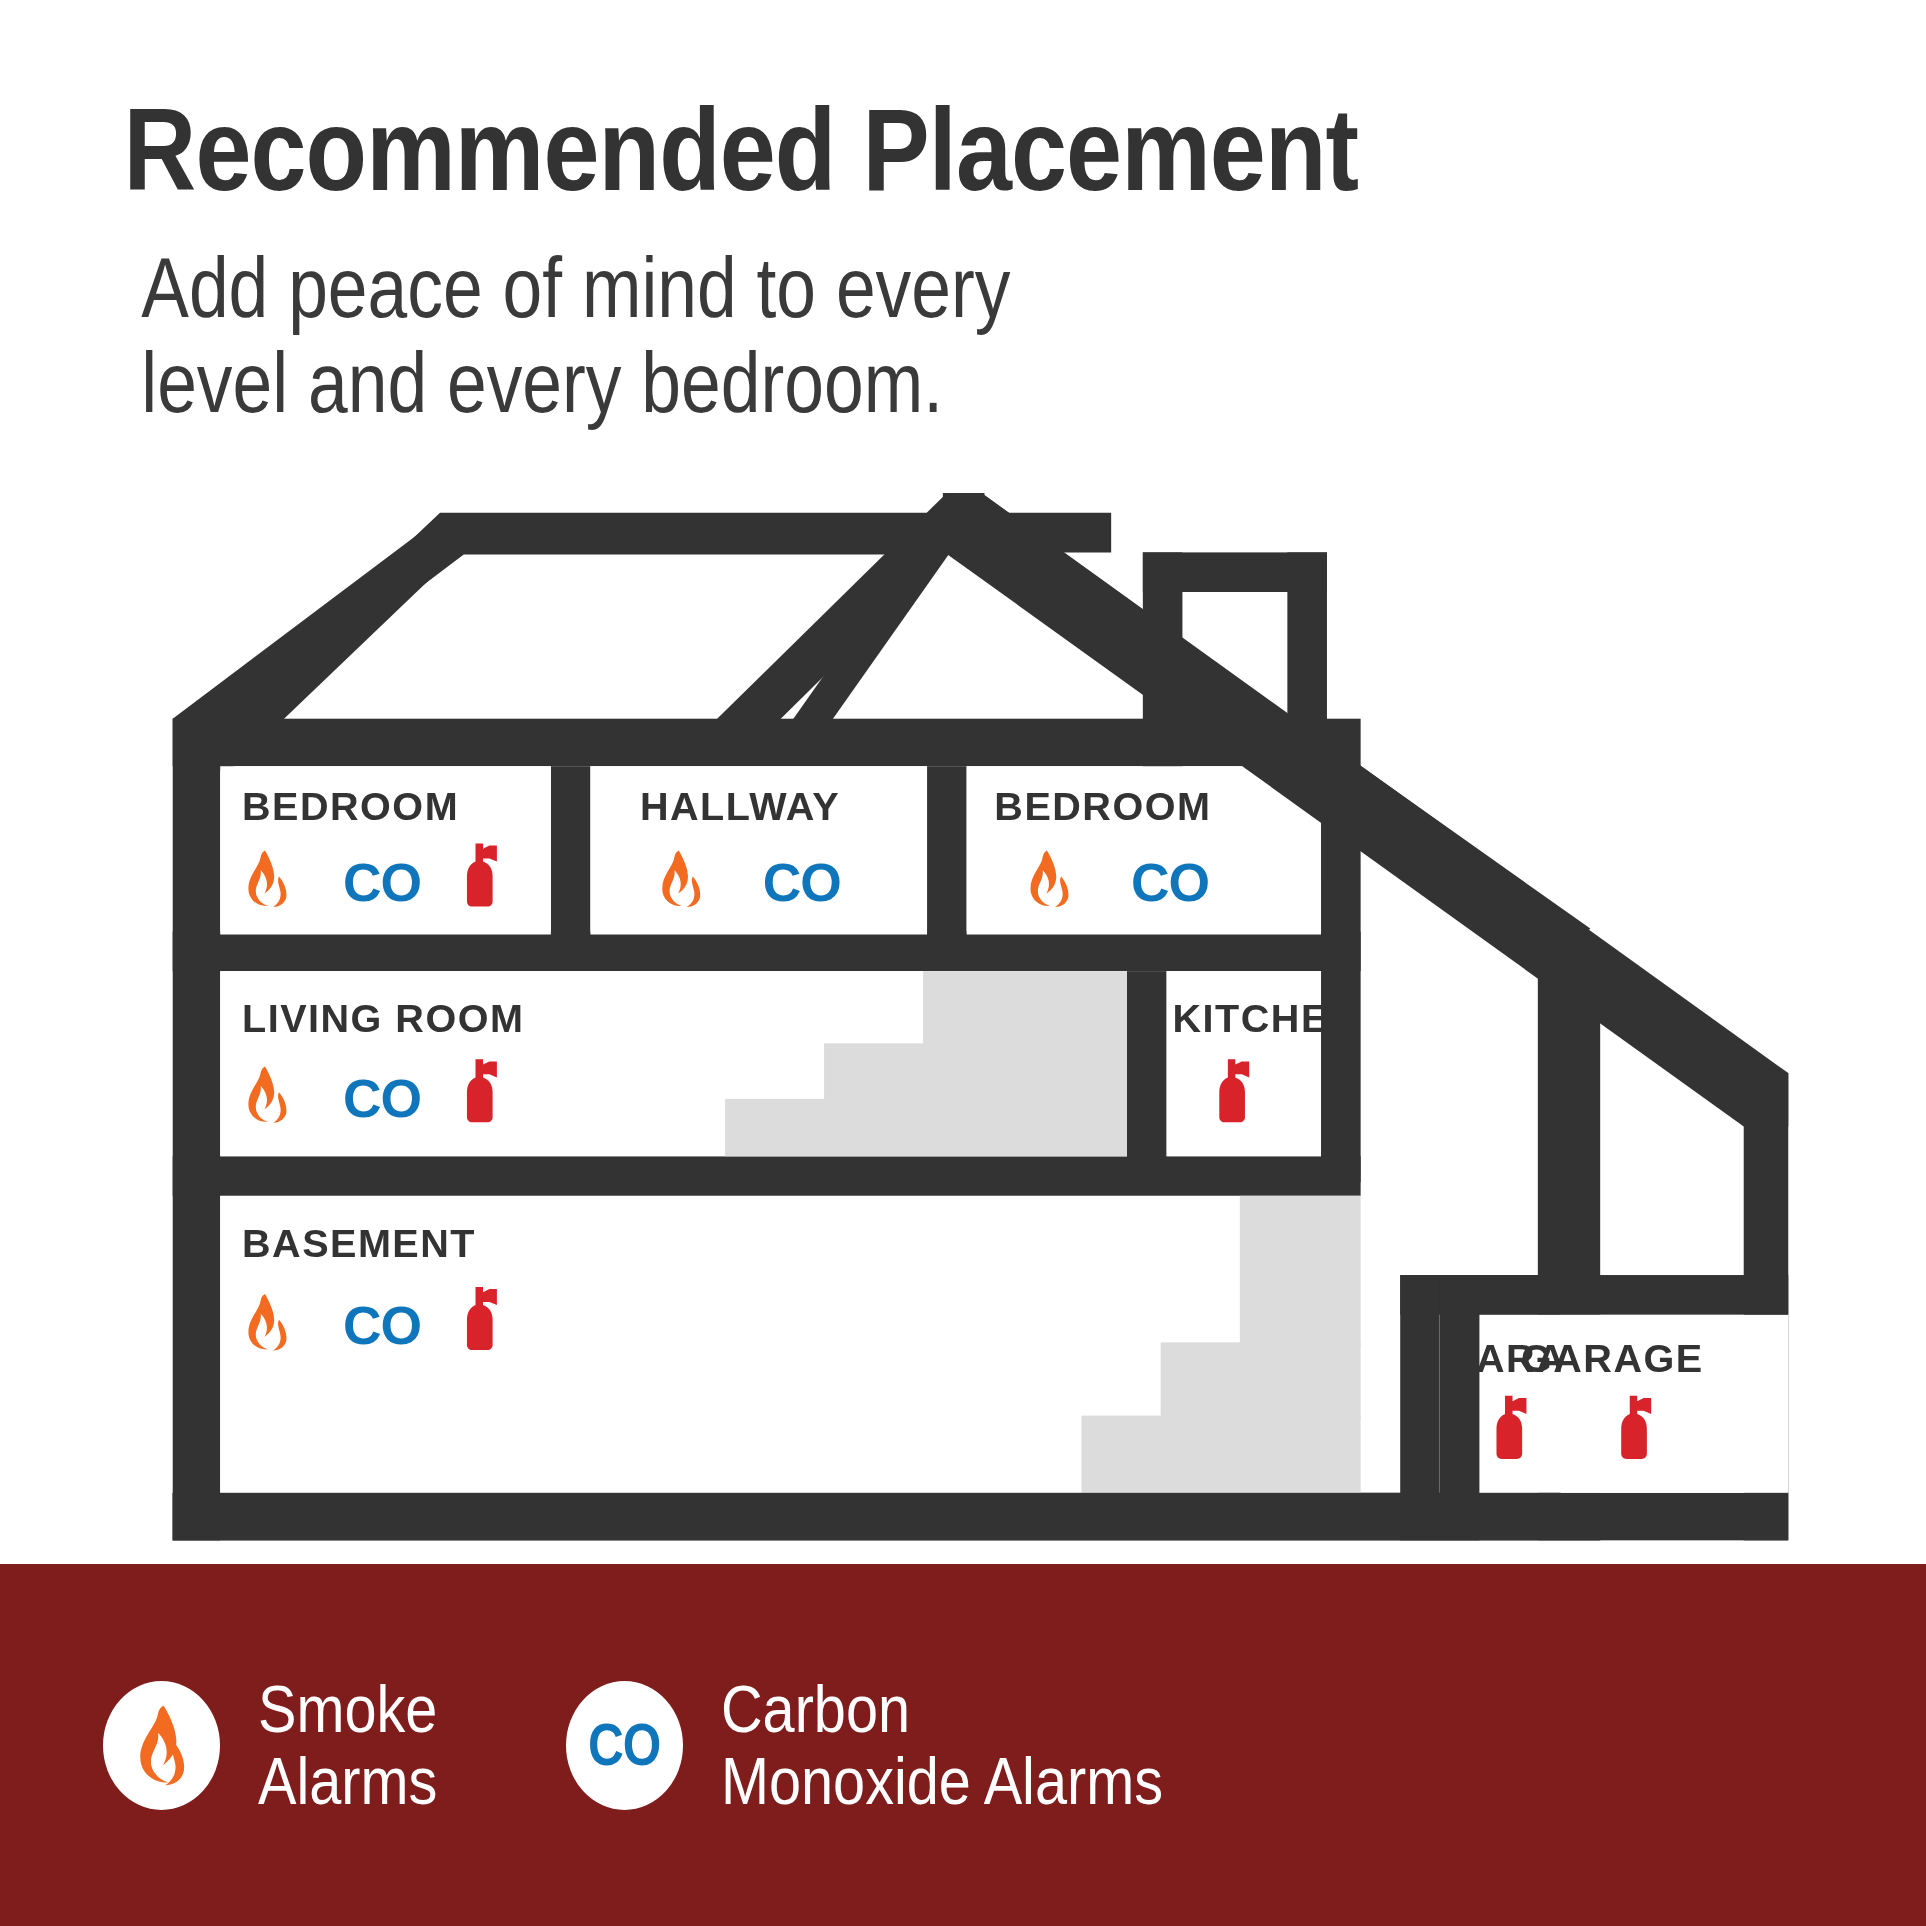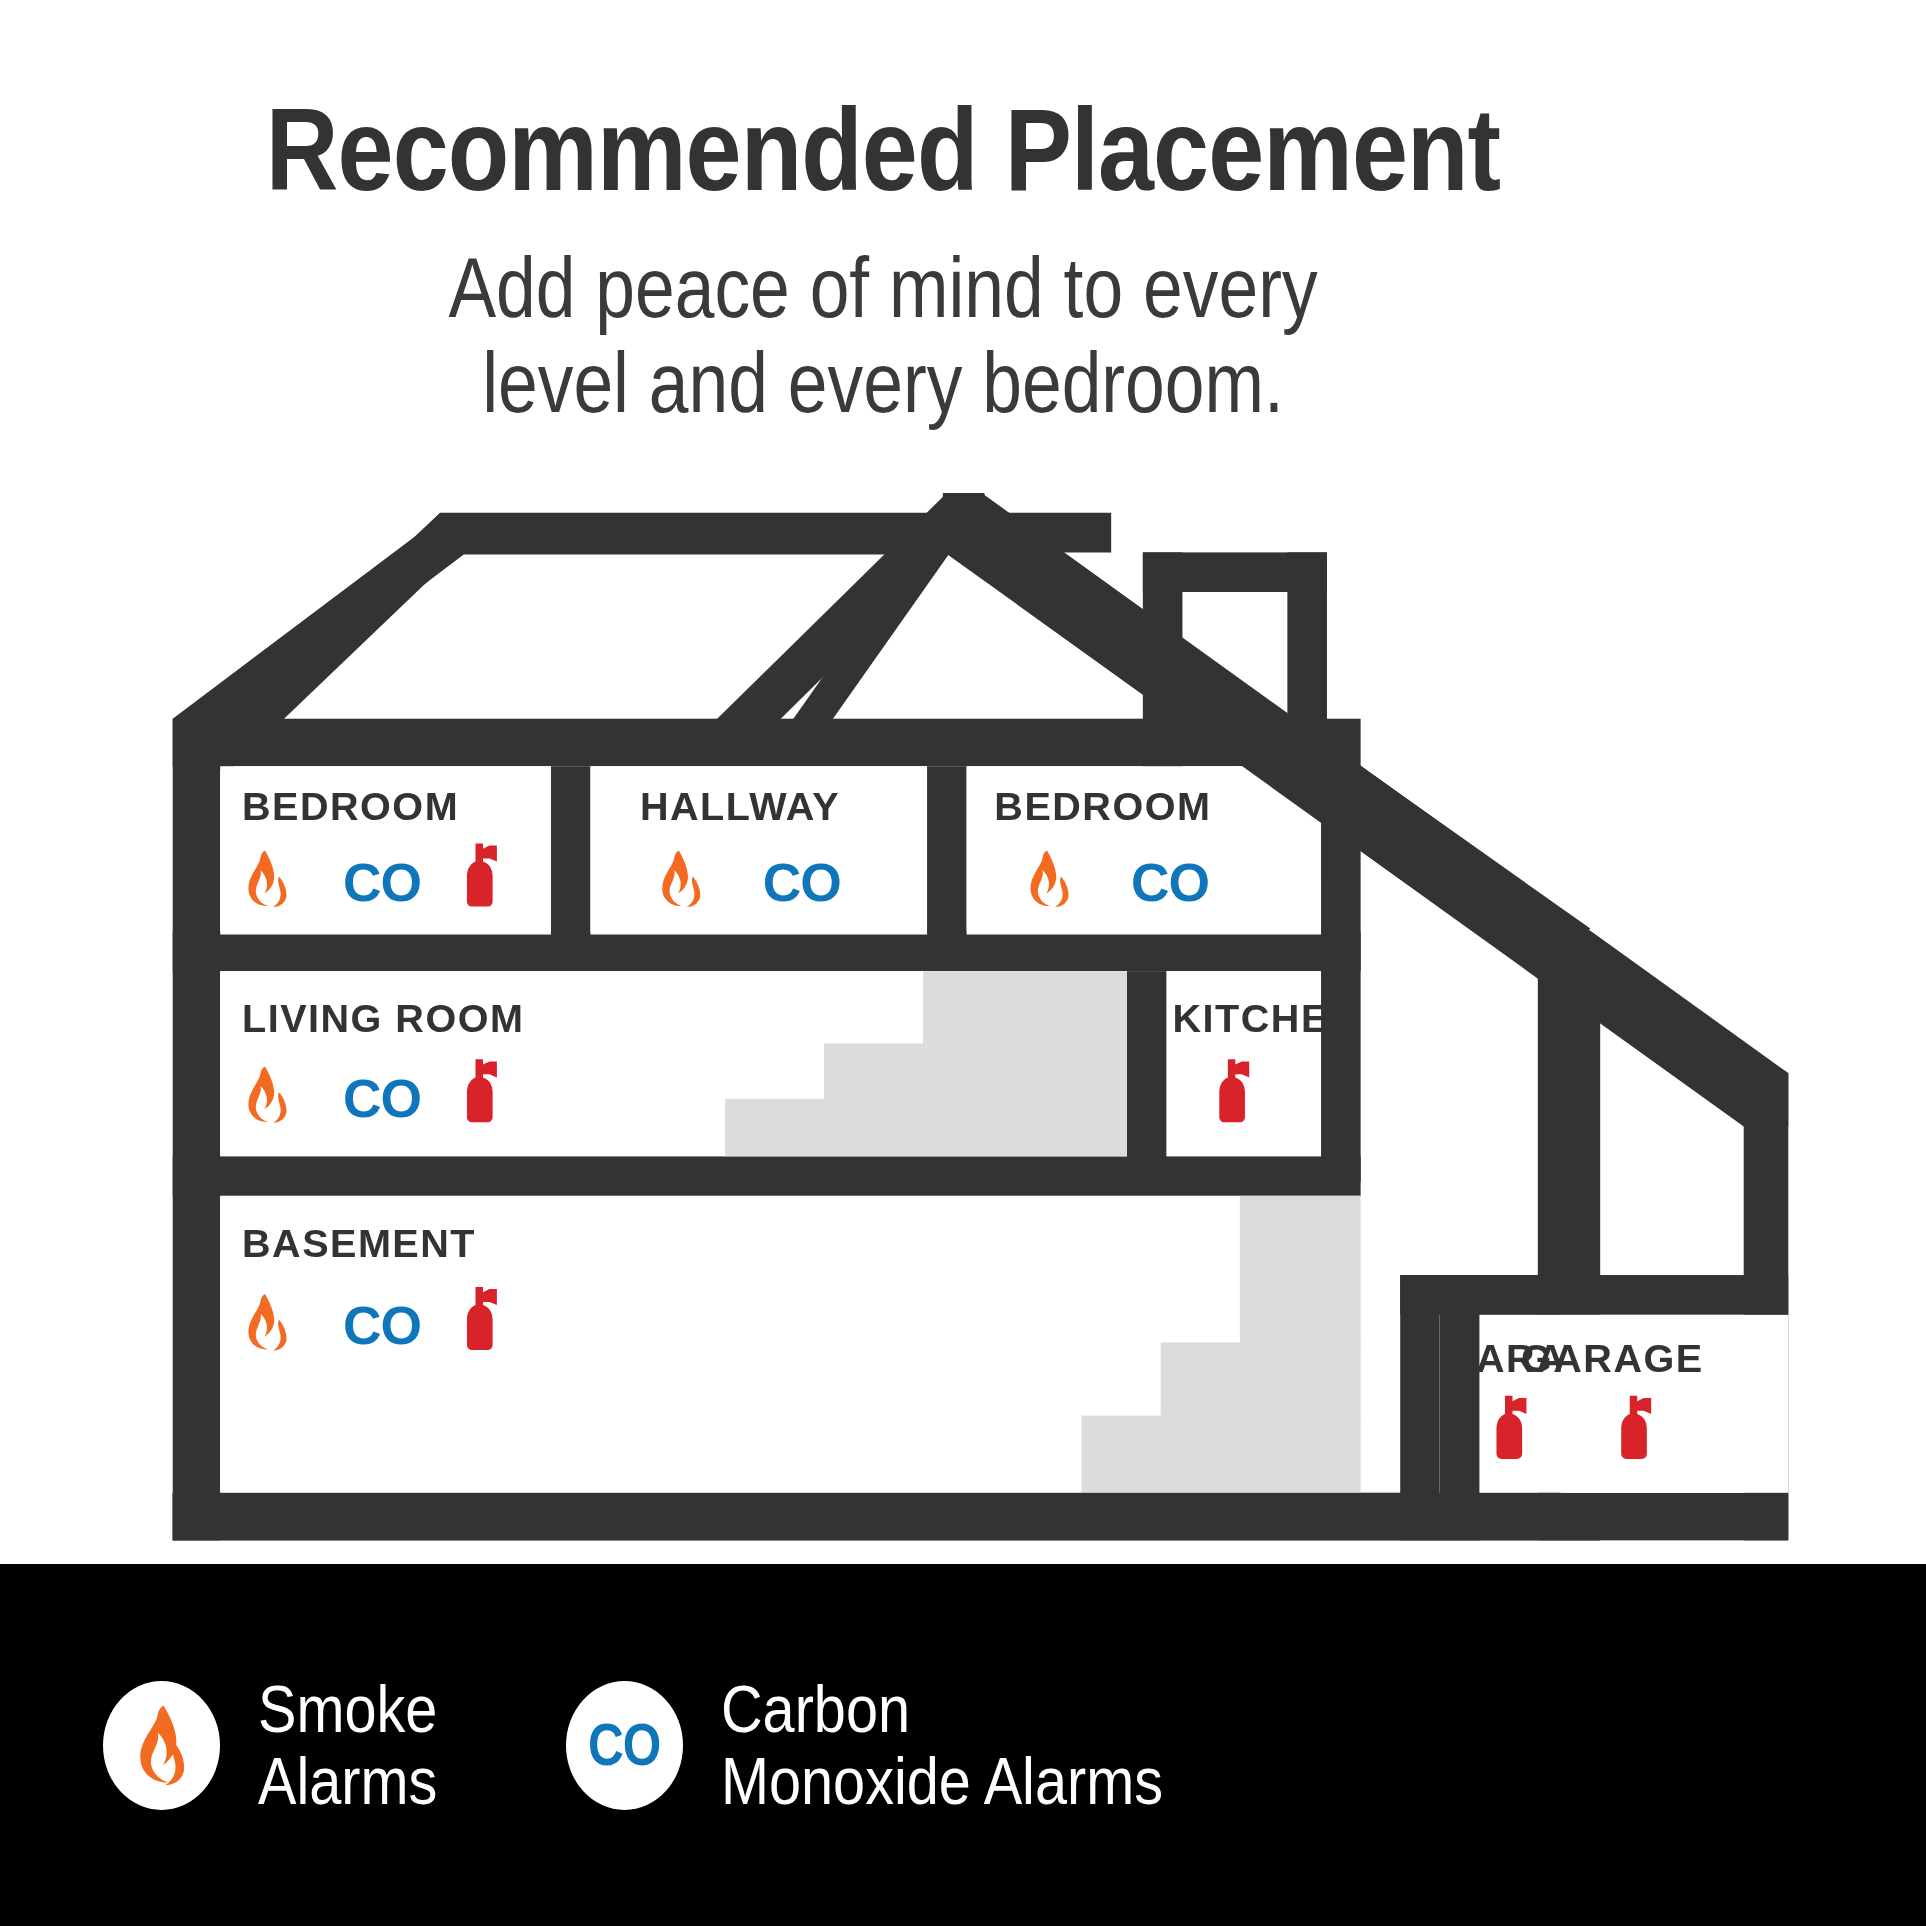--- a/index.html
+++ b/index.html
@@ -8,21 +8,21 @@
     background:#ffffff;
     font-family:"Liberation Sans", sans-serif;
     overflow:hidden;
     position:relative;
   }
   #root{position:relative;width:1927px;height:1927px;}
 
   
   .header{
     position:absolute;left:0;top:0;width:1766px;
-    text-align:center;
+    text-align:left;
   }
   .title{
     font-family:"Liberation Sans", sans-serif;
     font-weight:700;
     font-size:117px;
     line-height:1.0;
     color:#333333;
     letter-spacing:-1px;
     margin:0;
     padding-top:91px;
@@ -44,21 +44,21 @@
 
   
   .diagram{
     position:absolute;left:16px;top:493px;width:1927px;height:1081px;
   }
   .diagram svg{display:block;width:1927px;height:1081px;}
 
   
   .banner{
     position:absolute;left:0;top:1564px;width:1927px;height:362px;
-    background:#000000;
+    background:#7f1d1d;
   }
   .legend{
     position:absolute;left:0;top:0;width:1927px;height:362px;
     display:flex;align-items:center;
   }
   .legend-item{
     display:flex;align-items:center;
     flex:0 0 auto;
   }
   .legend-item.l1{margin-left:103px;}

